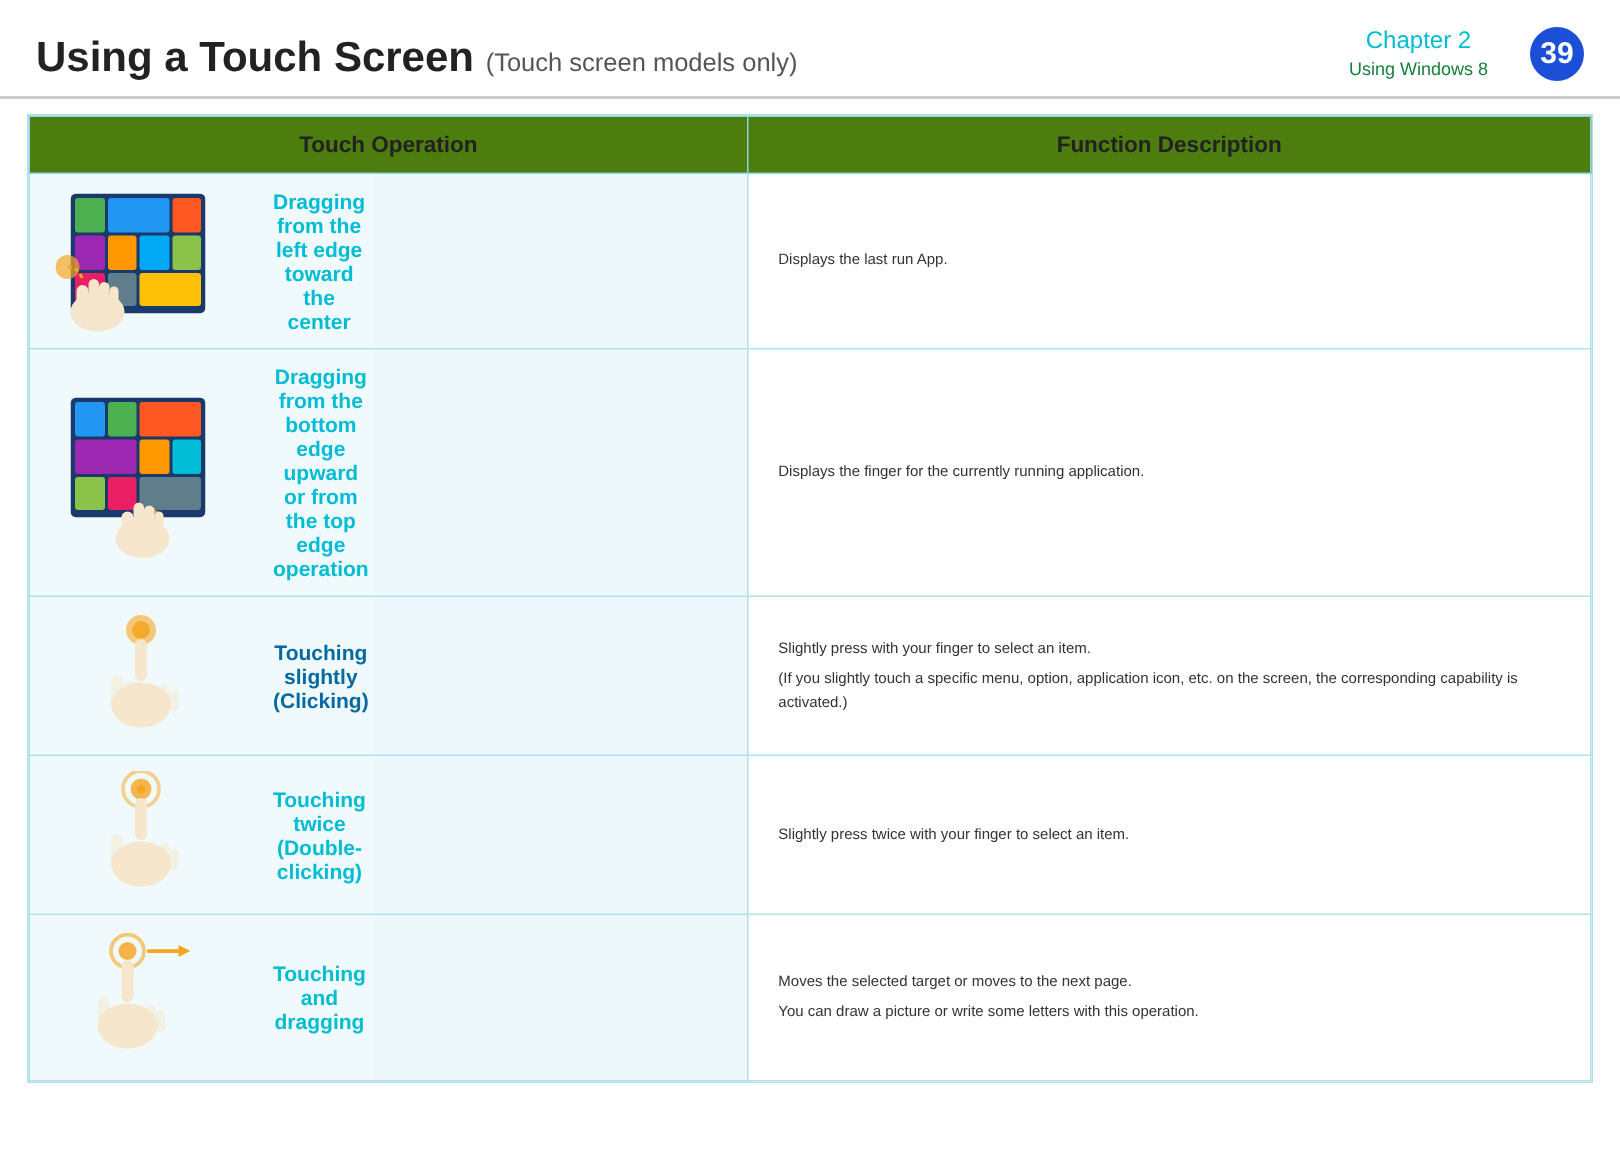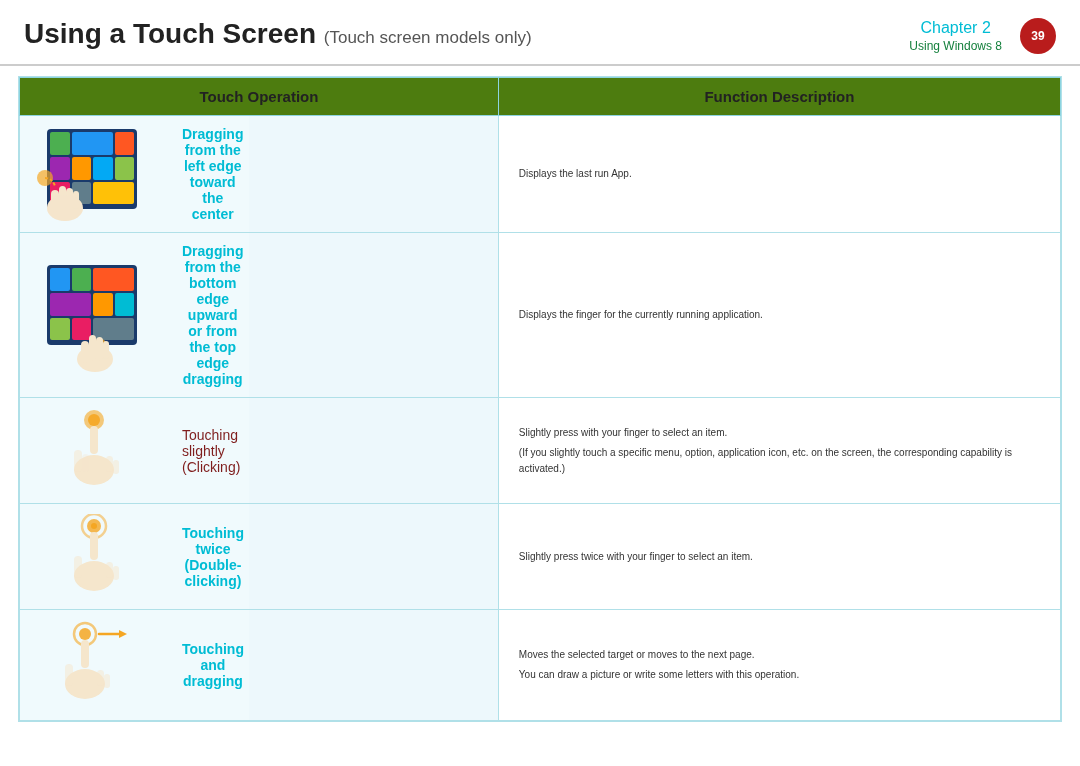--- a/index.html
+++ b/index.html
@@ -7,21 +7,21 @@
       font-family: Arial, sans-serif;
       background: #fff;
       width: 1080px;
       min-height: 766px;
       overflow-x: hidden;
     }
 
     
     .header {
       display: flex;
-      align-items: flex-start;
+      align-items: flex-end;
       padding: 18px 24px 10px 24px;
       border-bottom: 2px solid #ccc;
     }
     .header-title {
       font-size: 28px;
       font-weight: bold;
       color: #222;
       flex: 1;
     }
     .header-title span {
@@ -37,31 +37,31 @@
       font-size: 16px;
       color: #00bcd4;
       display: block;
     }
     .chapter-sub {
       font-size: 12px;
       color: #15803d;
       display: block;
     }
     .chapter-badge {
-      background: #b91c1c;
+      background: #1d4ed8;
       color: #fff;
       border-radius: 50%;
       width: 36px;
       height: 36px;
       display: inline-flex;
       align-items: center;
       justify-content: center;
-      font-size: 12px;
+      font-size: 20px;
       font-weight: bold;
-      margin-left: 12px;
+      margin-left: 22px;
     }
     .header-right {
       display: flex;
       align-items: center;
       gap: 6px;
     }
 
     
     .table-container {
       margin: 10px 18px 10px 18px;
@@ -259,21 +259,21 @@
                 <svg style="position:absolute;bottom:-8px;left:30px;width:60px;height:70px;" viewBox="0 0 60 70">
                   <ellipse cx="28" cy="56" rx="18" ry="13" fill="#f5e6cc"></ellipse>
                   <rect x="14" y="38" width="8" height="22" rx="4" fill="#f5e6cc"></rect>
                   <rect x="22" y="32" width="7" height="26" rx="3.5" fill="#f5e6cc"></rect>
                   <rect x="29" y="34" width="7" height="24" rx="3.5" fill="#f5e6cc"></rect>
                   <rect x="36" y="38" width="6" height="18" rx="3" fill="#f5e6cc"></rect>
                 </svg>
               </div>
             </div>
             <div class="operation-label">
-              <span style="color:#00bcd4;font-size:14px;font-weight:bold;text-align:center;display:block;">Dragging from the bottom edge upward or from the top edge dragging</span>
+              <span style="color:#00bcd4;font-size:14px;font-weight:bold;text-align:center;display:block;">Dragging from the bottom edge upward or from the top edge operation</span>
             </div>
           </div>
         </td>
         <td class="td-desc-cell">
           <div class="td-description">
             <span>Displays the finger for the currently running application.</span>
           </div>
         </td>
       </tr>
 
@@ -289,21 +289,21 @@
                 <rect x="38" y="18" width="8" height="28" rx="4" fill="#f5e6cc"></rect>
 
                 <ellipse cx="42" cy="62" rx="20" ry="15" fill="#f5e6cc"></ellipse>
                 <rect x="22" y="42" width="8" height="22" rx="4" fill="#f5e6cc" opacity="0.5"></rect>
                 <rect x="54" y="48" width="7" height="16" rx="3.5" fill="#f5e6cc" opacity="0.5"></rect>
                 <rect x="61" y="52" width="6" height="14" rx="3" fill="#f5e6cc" opacity="0.5"></rect>
                 <rect x="30" y="46" width="7" height="18" rx="3.5" fill="#f5e6cc" opacity="0.3"></rect>
               </svg>
             </div>
             <div class="operation-label">
-              <span style="color:#7f1d1d;font-size:14px;font-weight:normal;text-align:left;display:block;">Touching slightly (Clicking)</span>
+              <span style="color:#0369a1;font-size:14px;font-weight:bold;text-align:center;display:block;">Touching slightly (Clicking)</span>
             </div>
           </div>
         </td>
         <td class="td-desc-cell">
           <div class="td-description">
             <span class="desc-line">Slightly press with your finger to select an item.</span>
             <span>(If you slightly touch a specific menu, option, application icon, etc. on the screen, the corresponding capability is activated.)</span>
           </div>
         </td>
       </tr>

